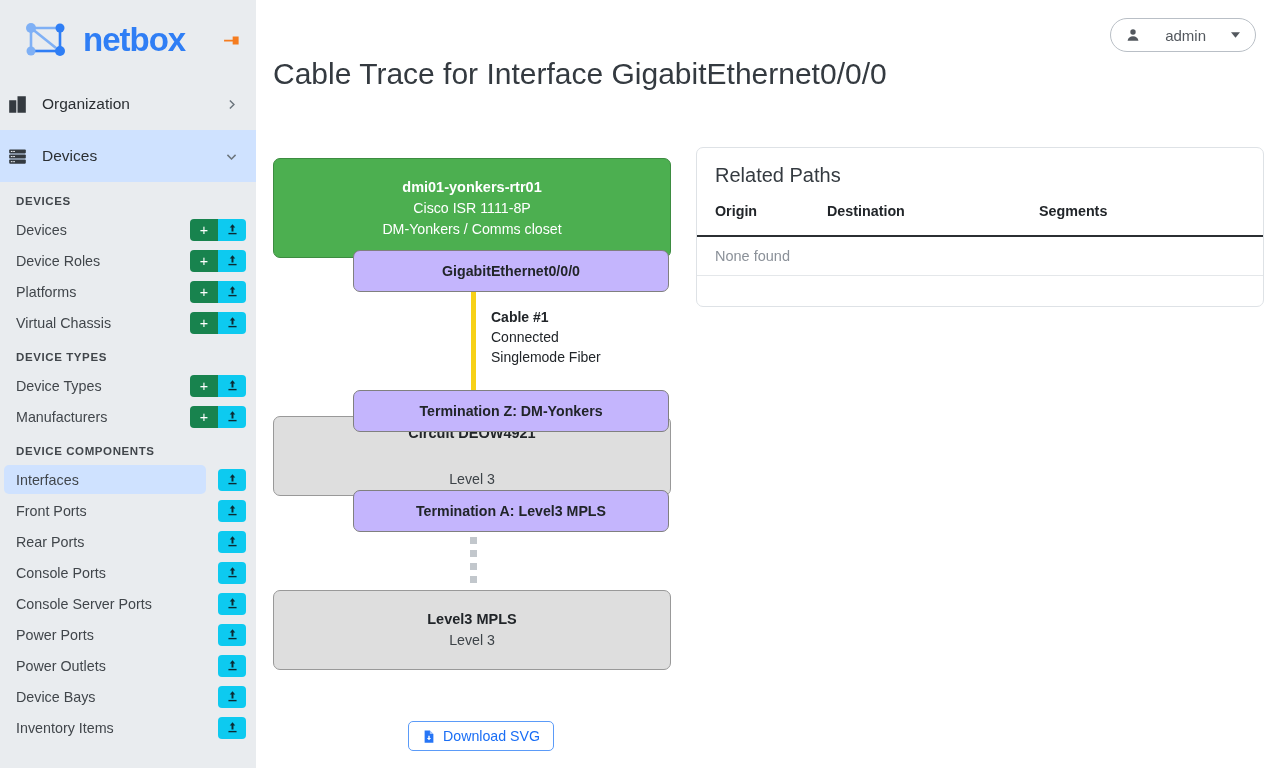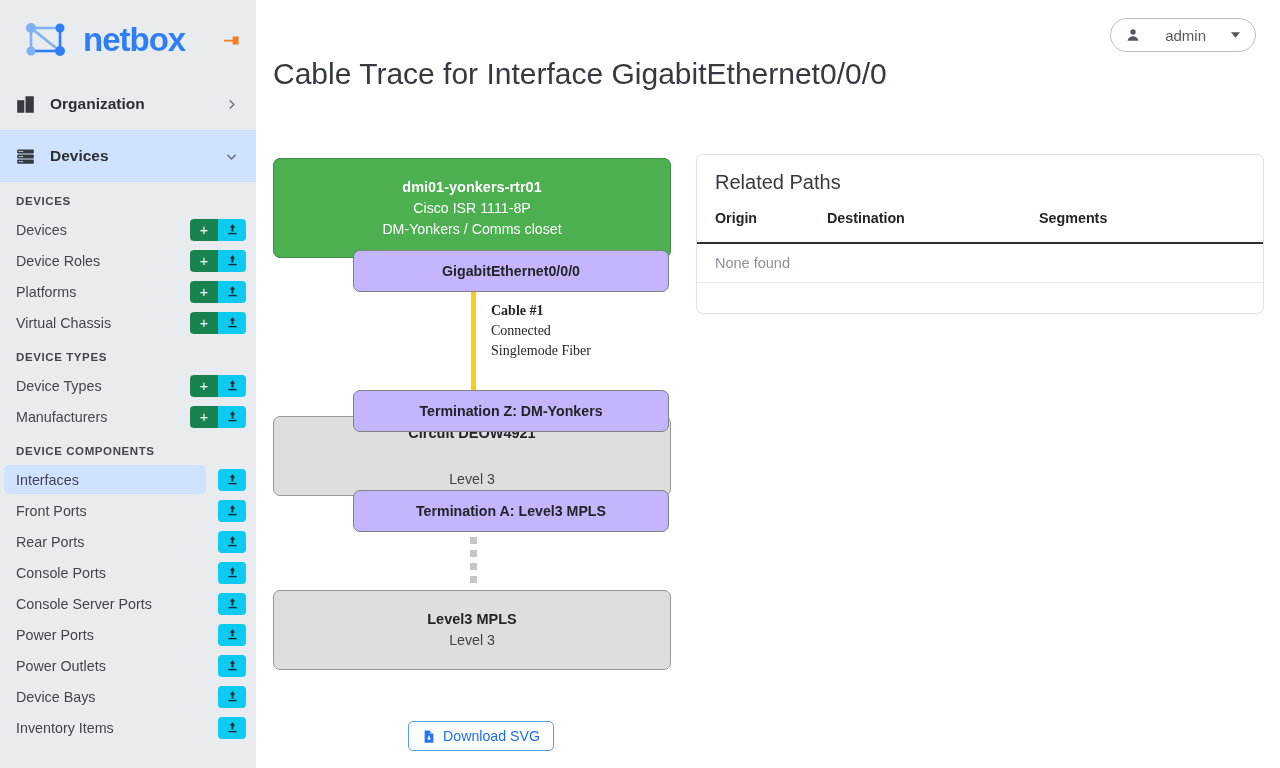--- a/index.html
+++ b/index.html
@@ -29,22 +29,22 @@
   .brand-logo { display: flex; align-items: center; gap: 7px; }
   .brand-word {
     font-size: 33px; font-weight: 700; color: #2f7ef5;
     letter-spacing: -1px; line-height: 1;
   }
   .pin-icon { margin-left: auto; color: #f57c1f; display: flex; align-items: center; }
 
   .nav-group {
     display: flex; align-items: center;
     height: 52px;
-    padding: 0 18px 0 16px;
-    font-size: 15.5px; font-weight: 700; color: #2b2f33;
+    padding: 0 18px 0 8px;
+    font-size: 15.5px; font-weight: 400; color: #2b2f33;
     cursor: pointer;
   }
   .nav-group .gi { width: 26px; display: flex; align-items: center; color: #343a40; }
   .nav-group .glabel { margin-left: 8px; }
   .nav-group .chev { margin-left: auto; color: #6c757d; display: flex; }
   .nav-group.active { background: #cfe2ff; }
 
   .nav-section {
     font-size: 11.5px; font-weight: 700; letter-spacing: .6px;
     color: #41464b; padding: 13px 0 7px 16px; text-transform: uppercase;
@@ -184,21 +184,21 @@
     position: absolute; left: 135px; top: 563px;
     display: inline-flex; align-items: center; gap: 7px;
     height: 30px; padding: 0 13px;
     border: 1px solid #5b9bf8; border-radius: 5px;
     color: #1a6ef5; background: #fff; font-size: 14.2px;
     cursor: pointer; white-space: nowrap;
   }
 
   
   .card {
-    position: absolute; left: 440px; top: 44px;
+    position: absolute; left: 440px; top: 37px;
     width: 568px; height: 160px;
     background: #fff; border: 1px solid #dee2e6; border-radius: 7px;
   }
   .card-title {
     font-size: 20px; color: #343a40; font-weight: 400;
     padding: 16px 18px 0 18px;
   }
   .tbl { width: 100%; border-collapse: collapse; margin-top: 12px; }
   .tbl th {
     text-align: left; font-size: 14.3px; font-weight: 700; color: #212529;
@@ -484,21 +484,21 @@
           <div class="n1">dmi01-yonkers-rtr01</div>
           <div class="n2">Cisco ISR 1111-8P</div>
           <div class="n3">DM-Yonkers / Comms closet</div>
         </div>
 
         <div class="node-term" style="top:92px;">
           <span>GigabitEthernet0/0/0</span>
         </div>
 
         <div class="cable-line" style="top:133px; height:103px;"></div>
-        <div class="cable-info" style="top:143px;font-family:Liberation Serif, serif;">
+        <div class="cable-info" style="top:149px;">
           <div class="ctitle">Cable #1</div>
           <div>Connected</div>
           <div>Singlemode Fiber</div>
         </div>
 
         <div class="node-term" style="top:232px;">
           <span>Termination Z: DM-Yonkers</span>
         </div>
 
         <div class="node-circuit" style="top:258px; height:80px;">

